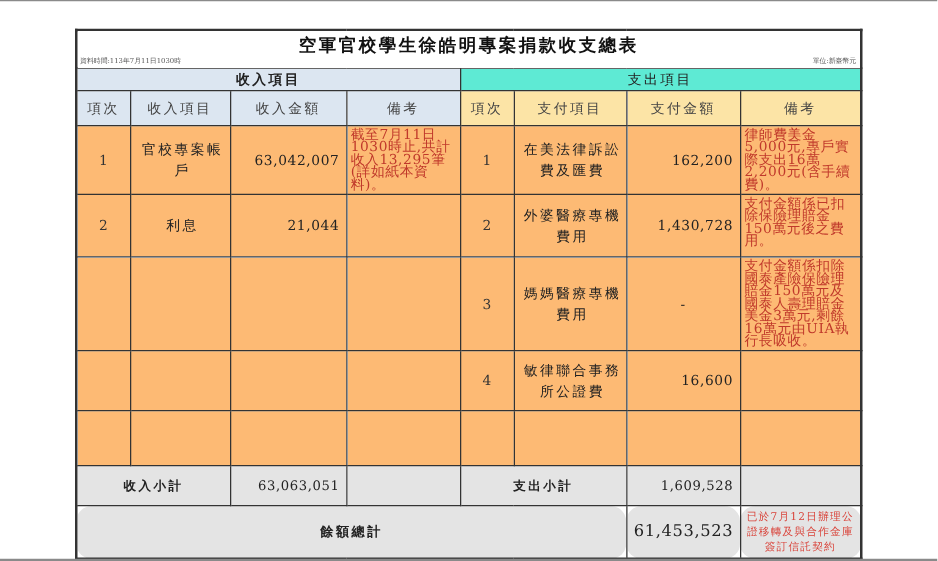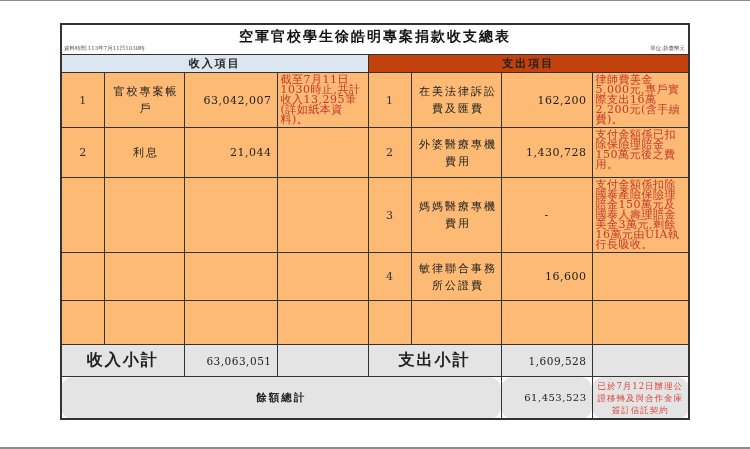--- a/index.html
+++ b/index.html
@@ -16,34 +16,34 @@
   }
   table.sheet td {
     border:1px solid #333; padding:0; font-size:11px; text-align:center; vertical-align:middle;
     overflow:hidden;
   }
   .title-cell { height:29px; position:relative; background:#fff; }
   .title-text { position:absolute; left:0; right:0; top:3px; text-align:center; font-size:14px; font-weight:bold; letter-spacing:2px; color:#111; }
   .data-time { position:absolute; left:2px; bottom:2px; font-size:5.5px; color:#555; }
   .unit { position:absolute; right:3px; bottom:2px; font-size:5.5px; color:#555; }
   .sec-income { background:#dce6f1; height:17px; font-weight:bold; font-size:10.5px; letter-spacing:2px; }
-  .sec-expense { background:#c2410c; height:17px; font-weight:bold; font-size:10.5px; letter-spacing:2px; }
+  .sec-expense { background:#5eead4; height:17px; font-weight:normal; font-size:10.5px; letter-spacing:2px; }
   .colh-income { background:#dce6f1; height:27px; font-size:9.5px; color:#444; letter-spacing:2px; }
   .colh-expense { background:#fce4a6; height:27px; font-size:9.5px; color:#444; letter-spacing:2px; }
   .row td { background:#fdba74; }
   .seq { font-size:11px; color:#333; }
   .item { text-align:right; padding-left:4px !important; font-size:11px; letter-spacing:2px; line-height:17px; }
   .amt { text-align:right !important; padding-right:5px !important; font-size:11.5px; letter-spacing:0.5px; }
   .note { text-align:left !important; padding:2px 3px !important; font-size:6.2px; line-height:10px; color:#c0392b; letter-spacing:0.5px; vertical-align:top !important; }
   .sub td { background:#e4e4e4; height:31px; }
-  .sub .label { font-weight:bold; font-size:16px; letter-spacing:2px; }
+  .sub .label { font-weight:bold; font-size:10px; letter-spacing:2px; }
   .sub .amt { font-size:10.5px; }
   .grand td { background:#e4e4e4; height:39px;border-radius:12px; }
   .grand .label { font-weight:bold; font-size:10.5px; letter-spacing:2px;margin-top:32px; }
-  .grand .amt { font-size:10px; }
+  .grand .amt { font-size:13px; }
   .grand .final-note { color:#d9433a; font-size:8.5px; line-height:12px; letter-spacing:1px; text-align:center !important; padding:1px 2px !important; vertical-align:middle !important; }
 </style>
 </head>
 <body>
 
 <div class="topline"></div>
 
 <table class="sheet">
   <colgroup>
     <col style="width:43px">
@@ -63,20 +63,30 @@
       <div class="data-time">資料時間:113年7月11日1030時</div>
       <div class="unit">單位:新臺幣元</div>
     </td>
   </tr>
 
   <tr>
     <td colspan="4" class="sec-income">收入項目</td>
     <td colspan="4" class="sec-expense">支出項目</td>
   </tr>
 
+  <tr>
+    <td class="colh-income">項次</td>
+    <td class="colh-income">收入項目</td>
+    <td class="colh-income">收入金額</td>
+    <td class="colh-income">備考</td>
+    <td class="colh-expense">項次</td>
+    <td class="colh-expense">支付項目</td>
+    <td class="colh-expense">支付金額</td>
+    <td class="colh-expense">備考</td>
+  </tr>
 
   <tr class="row" style="height:52px">
     <td class="seq">1</td>
     <td class="item">官校專案帳戶</td>
     <td class="amt">63,042,007</td>
     <td class="note">截至7月11日1030時止,共計收入13,295筆(詳如紙本資料)。</td>
     <td class="seq">1</td>
     <td class="item">在美法律訴訟費及匯費</td>
     <td class="amt">162,200</td>
     <td class="note">律師費美金5,000元,專戶實際支出16萬2,200元(含手續費)。</td>

